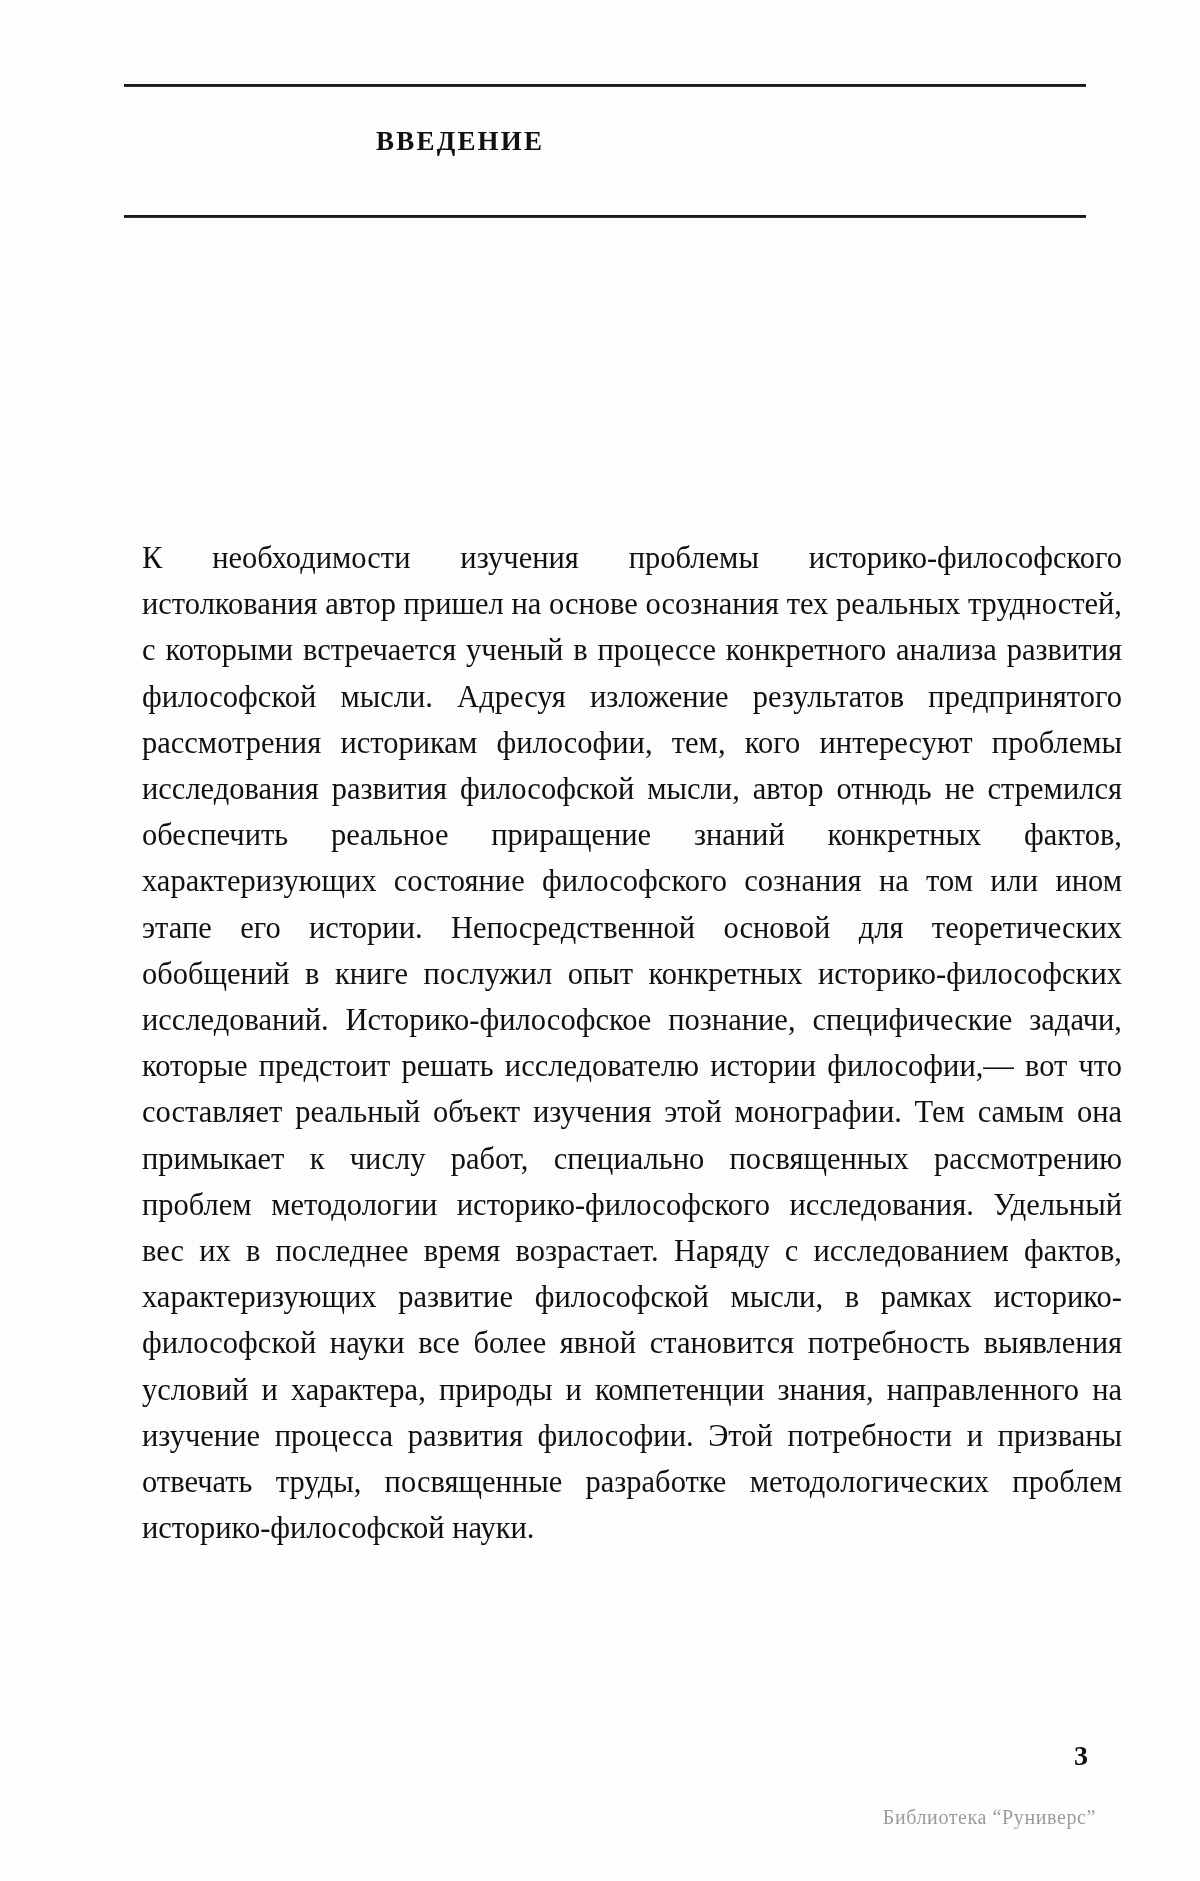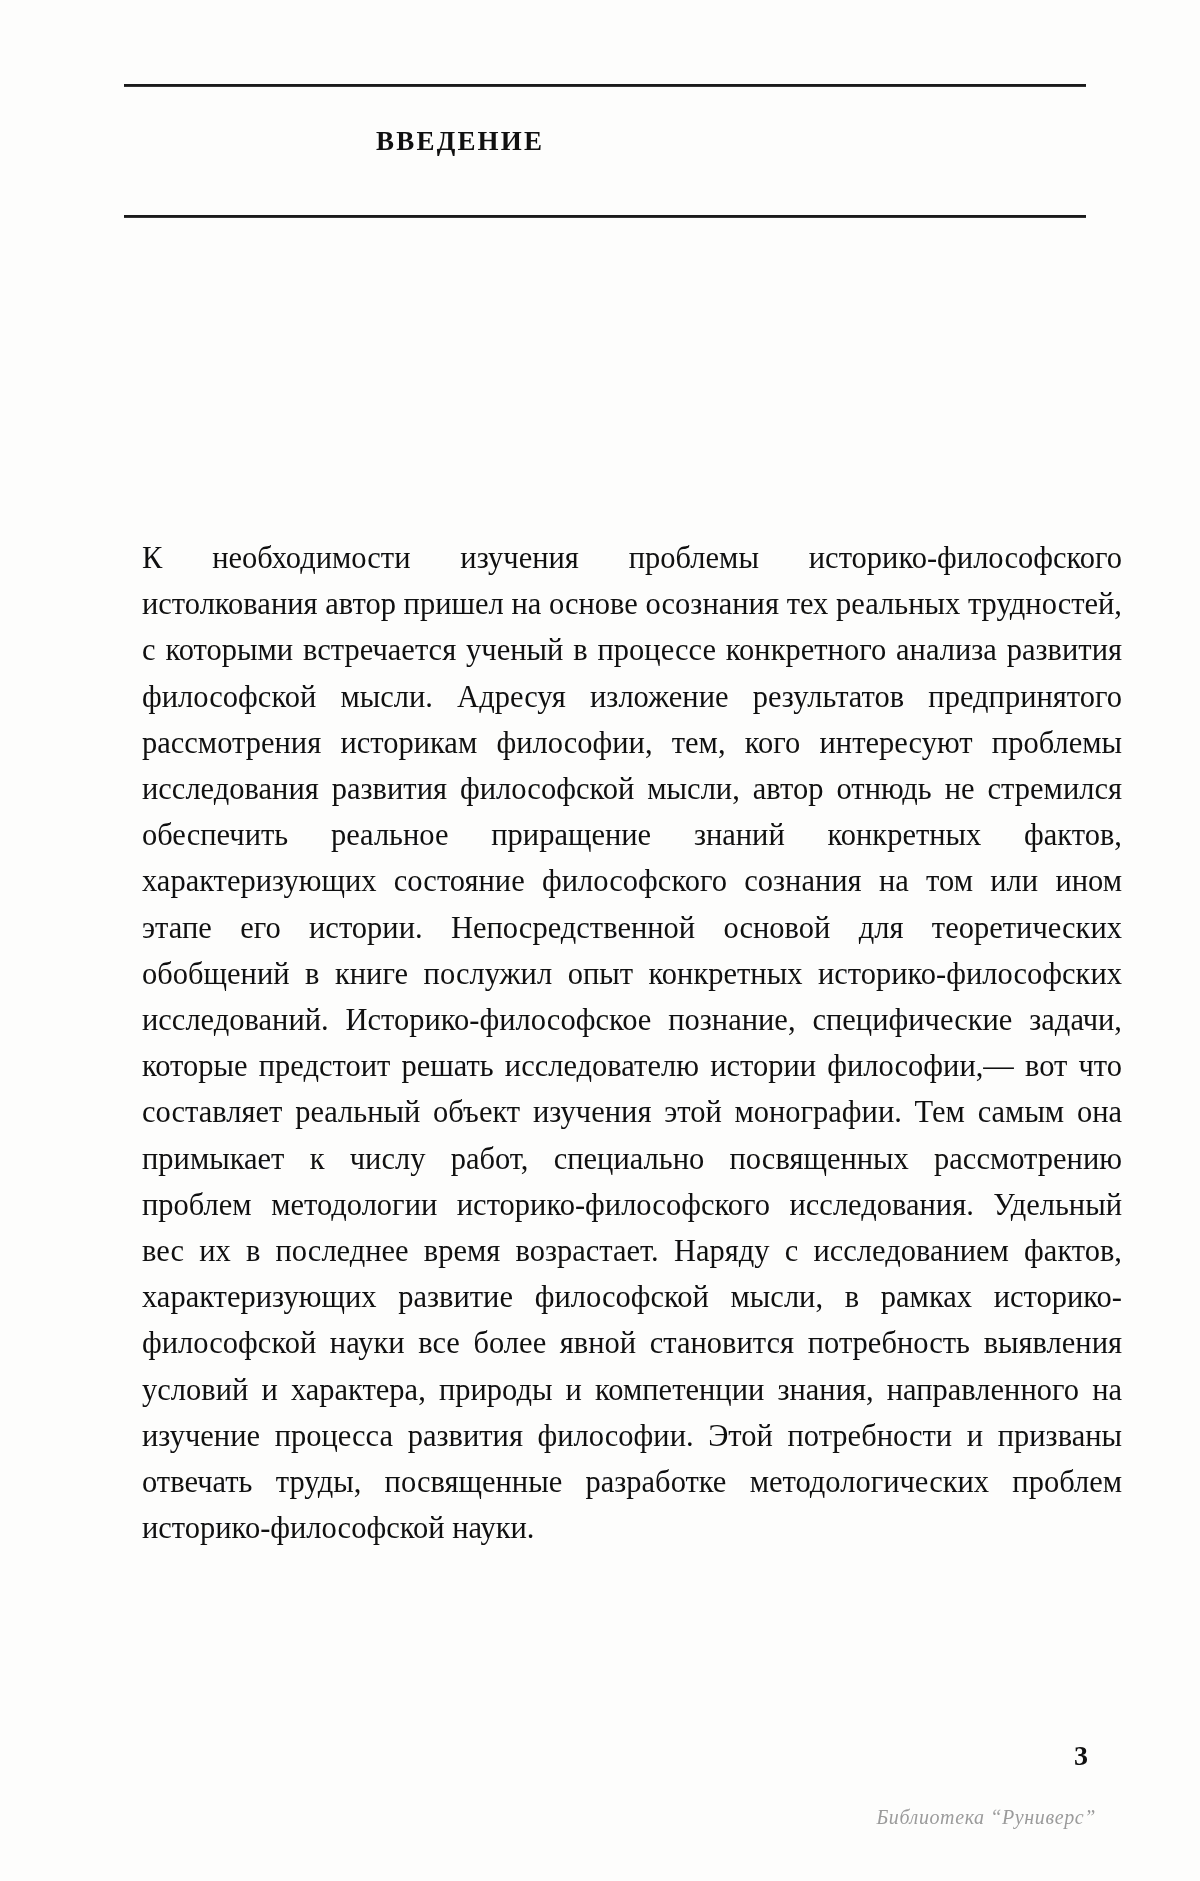--- a/index.html
+++ b/index.html
@@ -78,21 +78,20 @@
     color: #101010;
   }
   .watermark {
     position: absolute;
     right: 104px;
     top: 1806px;
     font-size: 20px;
     color: #9b9b9b;
     letter-spacing: .6px;
     font-family: "Liberation Serif", serif;
-    font-style: italic;
   }
 </style>
 </head>
 <body>
 
 <div class="page">
 
   <div class="rule top"></div>
 
   <div class="chapter-title">ВВЕДЕНИЕ</div>

